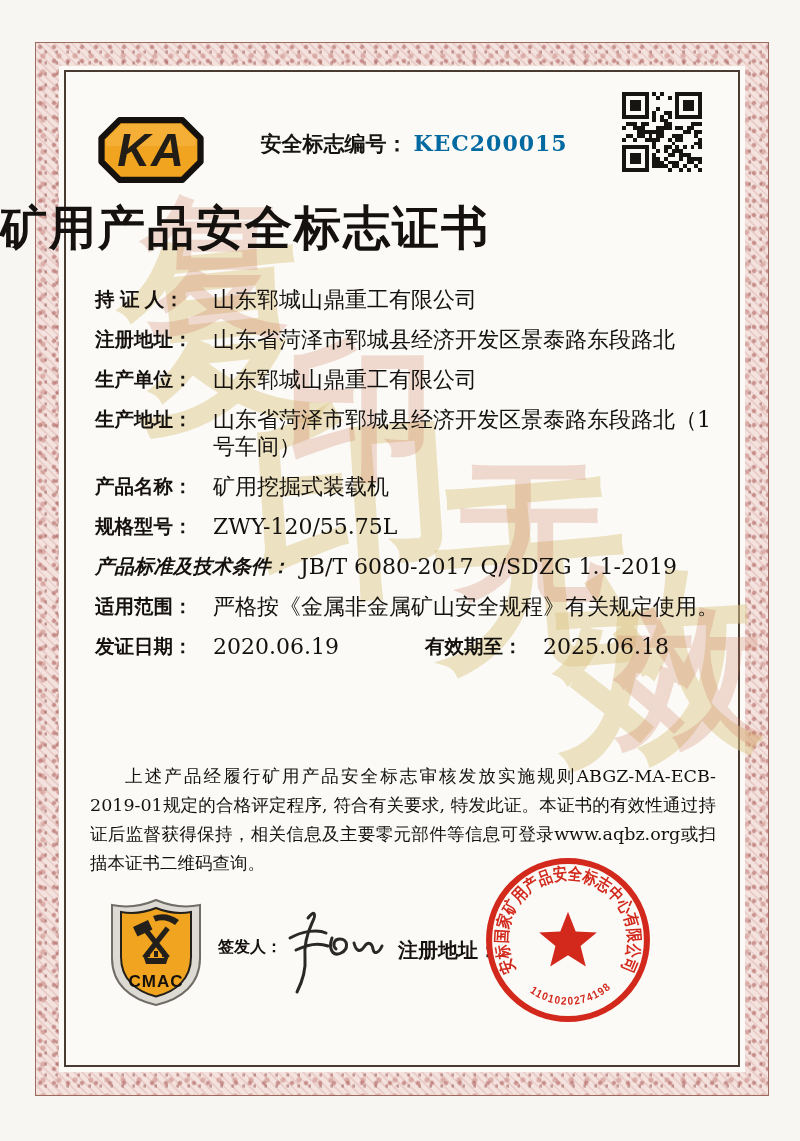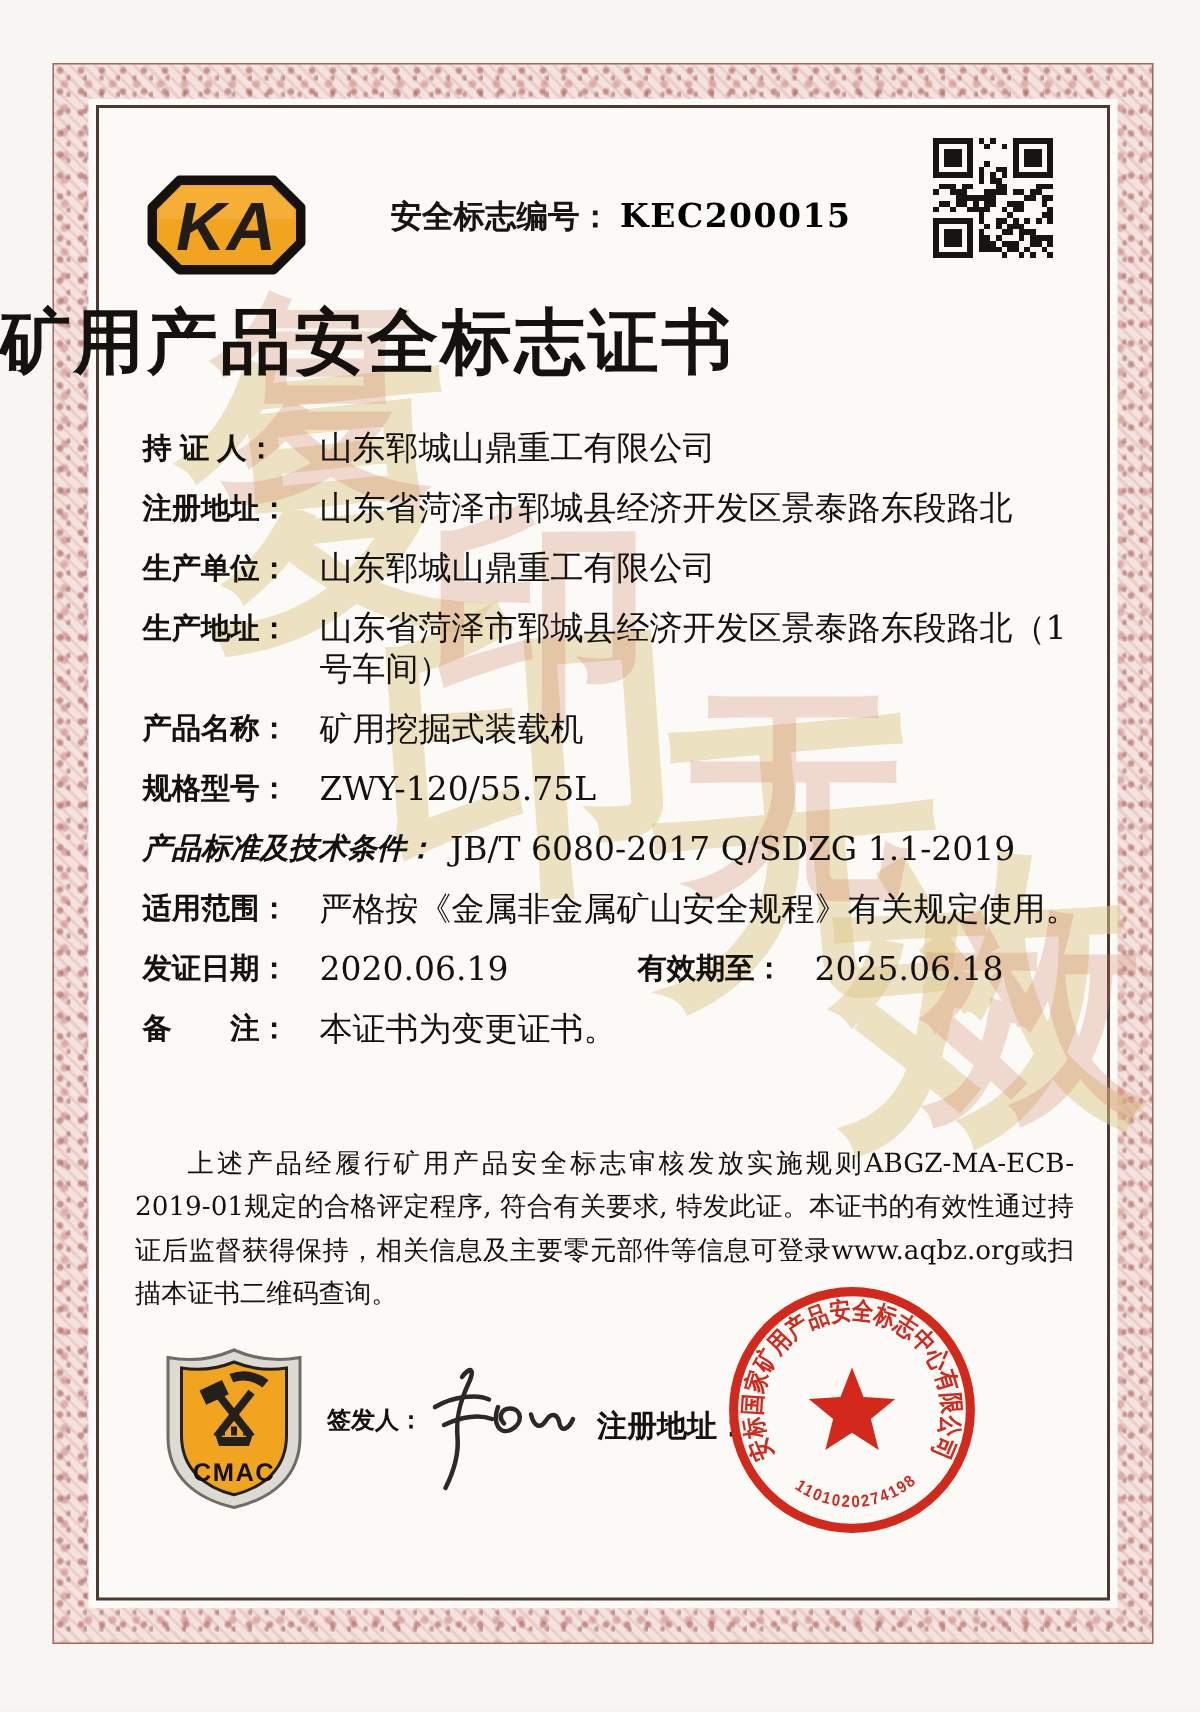--- a/index.html
+++ b/index.html
@@ -19,21 +19,21 @@
   
   .wm{position:absolute;z-index:1;font-family:"DejaVu Serif", serif;font-weight:700;pointer-events:none;line-height:1;}
   .wm-y{color:rgba(222,199,138,.50);font-size:205px;}
   .wm-r{color:rgba(205,122,98,.26);font-size:150px;}
   .content{position:absolute;inset:0;z-index:2;border-radius:11px;}
   
   .header{position:absolute;left:62px;right:58px;top:90px;display:flex;align-items:flex-start;}
   .logo{margin-left:34px;margin-top:24px;flex:0 0 auto;}
   .num-wrap{flex:1;text-align:center;margin-top:40px;white-space:nowrap;}
   .num-label{font-size:21px;font-weight:700;color:#171512;}
-  .num-value{font-family:"DejaVu Serif", serif;font-size:22px;font-weight:600;color:#000000;letter-spacing:1px;margin-left:6px;}
+  .num-value{font-family:"DejaVu Serif", serif;font-size:22px;font-weight:600;color:#0369a1;letter-spacing:1px;margin-left:6px;}
   .qr{margin-right:40px;margin-top:2px;flex:0 0 auto;}
   
   .title{position:absolute;left:0;right:0;top:197px;text-align:left;font-size:47px;font-weight:900;
     color:#14110e;letter-spacing:2px;font-family:"Liberation Sans", sans-serif;}
   
   .fields{position:absolute;left:95px;right:58px;top:286px;}
   .row{display:flex;margin-bottom:13px;min-height:27px;line-height:27px;}
   .lbl{font-weight:700;font-size:19.5px;color:#14110e;width:118px;flex:0 0 auto;white-space:nowrap;}
   .row.wide .lbl{width:auto;margin-right:10px;font-style:italic;}
   .val{font-family:"DejaVu Serif", serif;font-size:22px;color:#14110e;max-width:520px;}
@@ -246,24 +246,20 @@
       <div class="row">
         <span class="lbl">适用范围：</span>
         <span class="val">严格按《金属非金属矿山安全规程》有关规定使用。</span>
       </div>
       <div class="row dates">
         <span class="lbl">发证日期：</span>
         <span class="val">2020.06.19</span>
         <span class="lbl">有效期至：</span>
         <span class="val">2025.06.18</span>
       </div>
-      <div class="row">
-        <span class="lbl">备　　注：</span>
-        <span class="val">本证书为变更证书。</span>
-      </div>
     </div>
 
     <div class="paragraph">上述产品经履行矿用产品安全标志审核发放实施规则ABGZ-MA-ECB-2019-01规定的合格评定程序, 符合有关要求, 特发此证。本证书的有效性通过持证后监督获得保持，相关信息及主要零元部件等信息可登录www.aqbz.org或扫描本证书二维码查询。</div>
 
     <div class="footer">
 
       <svg class="badge" width="100" height="112" viewBox="0 0 100 112">
         <path d="M50,4 C64,10 79,12 94,9 L94,62 C94,88 76,103 50,109 C24,103 6,88 6,62 L6,9 C21,12 36,10 50,4 Z" fill="#dddad4" stroke="#6f6c66" stroke-width="2"></path>
         <path d="M50,12 C61,16.5 73,18 85,16 L85,61 C85,83 70,95.5 50,100.5 C30,95.5 15,83 15,61 L15,16 C27,18 39,16.5 50,12 Z" fill="#f0a41f" stroke="#23201b" stroke-width="2"></path>
         <g fill="#23201b" stroke="none">

